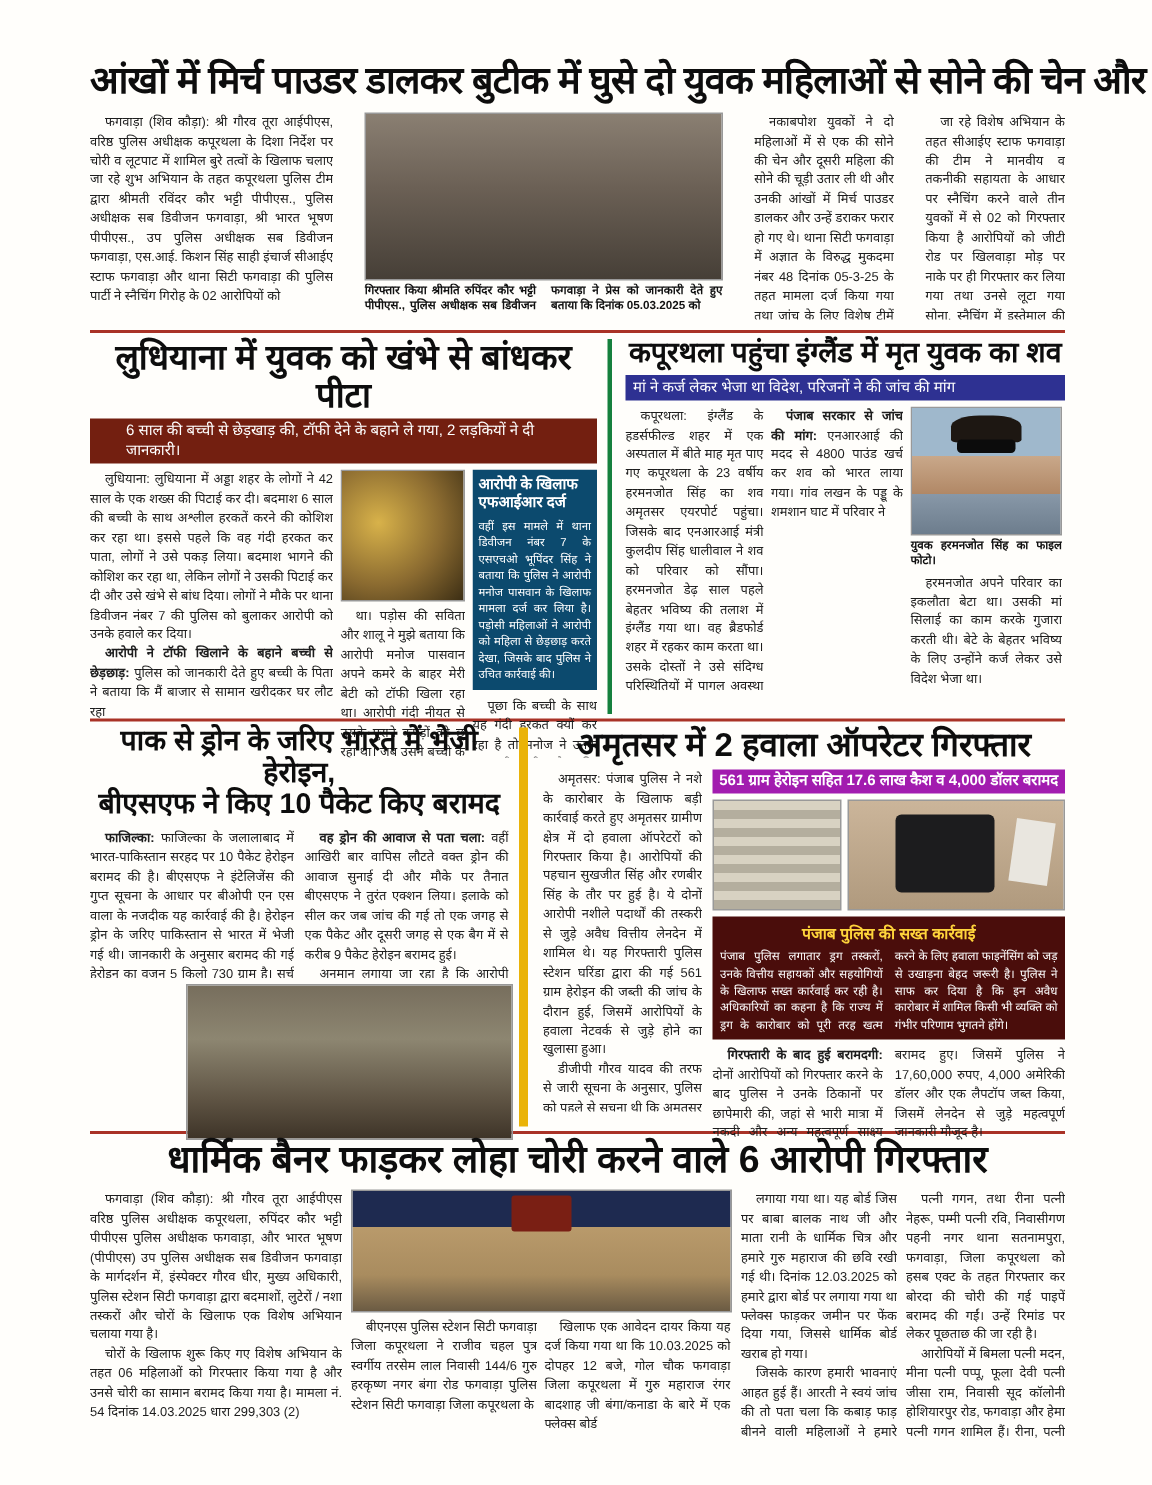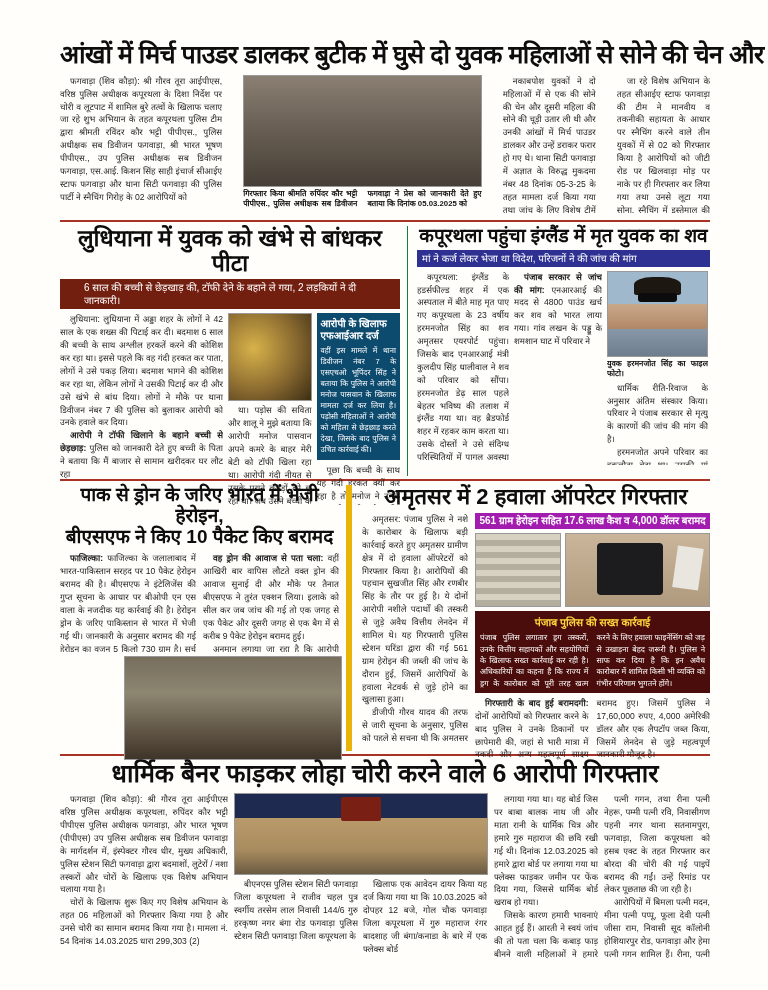--- a/index.html
+++ b/index.html
@@ -41,21 +41,21 @@
   .lead-article .c1 { width:174px; height:138px; }
   .lead-figure { width:256px; }
   .photo { width:100%; border:1px solid #999; }
   .lead-photo { height:112px; background:linear-gradient(180deg,#8a7f72 0%,#6b6055 45%,#463f37 100%);
     background-blend-mode:multiply; }
   .lead-figure .caption { margin-top:2px; height:24px; overflow:hidden; }
   .lead-article .c3,.lead-article .c4 { width:100px; height:138px; }
 
   
   .row2 { display:flex; gap:9px; height:250px; }
-  .art-ludhiana { width:348px; border-right:1px solid #15803d; padding-right:7px; }
+  .art-ludhiana { width:348px; border-right:3px solid #15803d; padding-right:7px; }
   .art-kapurthala { width:293px; }
   .subhead { color:#fff; font-size:10px; font-weight:400; padding:2px 5px; margin:3px 0 4px; line-height:1.3; }
   .subhead.maroon { background:#731f10;padding-left:24px; }
   .subhead.blue { background:#2e3192; }
   .lud-cols { display:flex; gap:5px; height:192px; }
   .lud-cols .c1 { width:164px; }
   .lud-cols .c2 { width:84px; }
   .lud-cols .c3 { width:84px; }
   .crowd-photo { height:88px; margin-bottom:3px; background:radial-gradient(circle at 30% 40%,#d8b24a 0%,#8a6a30 55%,#3c2e14 100%); }
   .fir-box { background:#0c4a6e; color:#fff; padding:5px 4px; margin-bottom:4px; }
@@ -168,21 +168,20 @@
           <div class="col c1 bodytext">
             <p>कपूरथला: इंग्लैंड के हडर्सफील्ड शहर में एक अस्पताल में बीते माह मृत पाए गए कपूरथला के 23 वर्षीय हरमनजोत सिंह का शव अमृतसर एयरपोर्ट पहुंचा। जिसके बाद एनआरआई मंत्री कुलदीप सिंह धालीवाल ने शव को परिवार को सौंपा। हरमनजोत डेढ़ साल पहले बेहतर भविष्य की तलाश में इंग्लैंड गया था। वह ब्रैडफोर्ड शहर में रहकर काम करता था। उसके दोस्तों ने उसे संदिग्ध परिस्थितियों में पागल अवस्था में पाया। 27 फरवरी को अस्पताल में उसकी मृत्यु हो गई।</p>
           </div>
           <div class="col c2 bodytext">
             <p><span class="lead-in">पंजाब सरकार से जांच की मांग:</span> <span>एनआरआई की मदद से 4800 पाउंड खर्च कर शव को भारत लाया गया। गांव लखन के पड्डू के शमशान घाट में परिवार ने</span></p>
           </div>
           <div class="col c3">
             <div class="photo victim-photo"></div>
             <div class="caption">युवक हरमनजोत सिंह का फाइल फोटो।</div>
             <div class="bodytext">
-              <p>धार्मिक रीति-रिवाज के अनुसार अंतिम संस्कार किया। परिवार ने पंजाब सरकार से मृत्यु के कारणों की जांच की मांग की है।</p>
               <p>हरमनजोत अपने परिवार का इकलौता बेटा था। उसकी मां सिलाई का काम करके गुजारा करती थी। बेटे के बेहतर भविष्य के लिए उन्होंने कर्ज लेकर उसे विदेश भेजा था।</p>
             </div>
           </div>
         </div>
       </article>
 
     </section>
 
     <div class="rule"></div>
 

